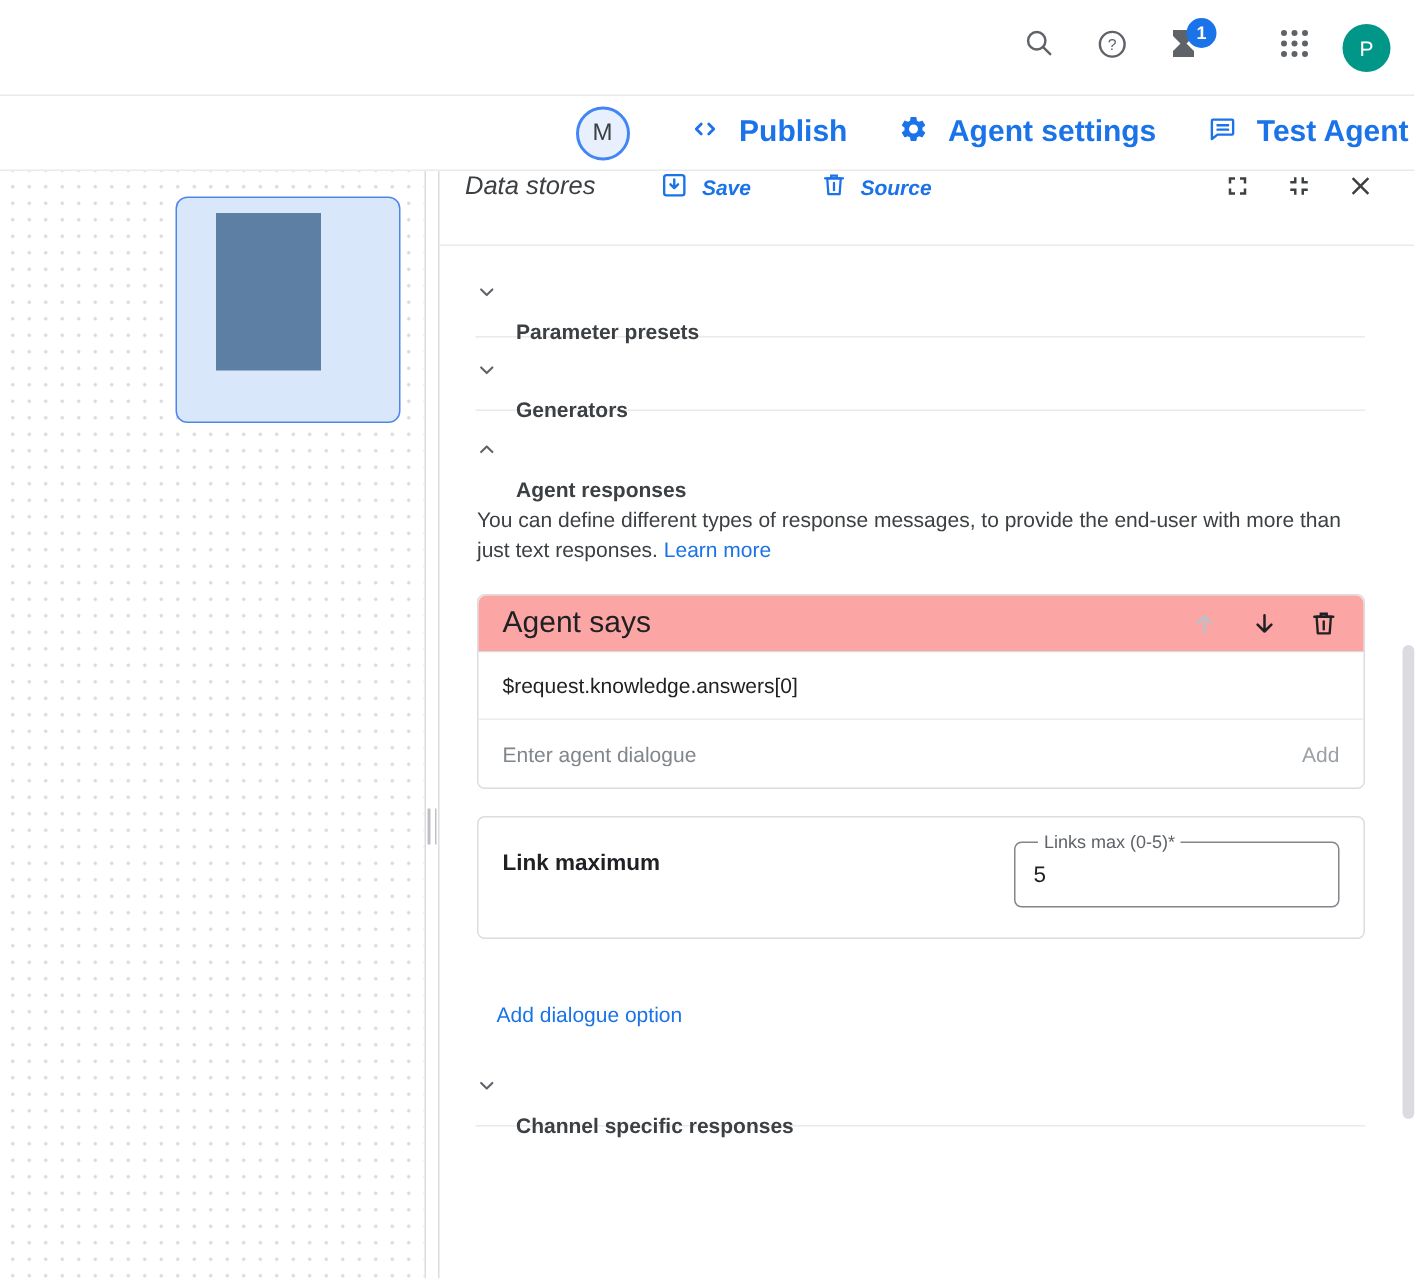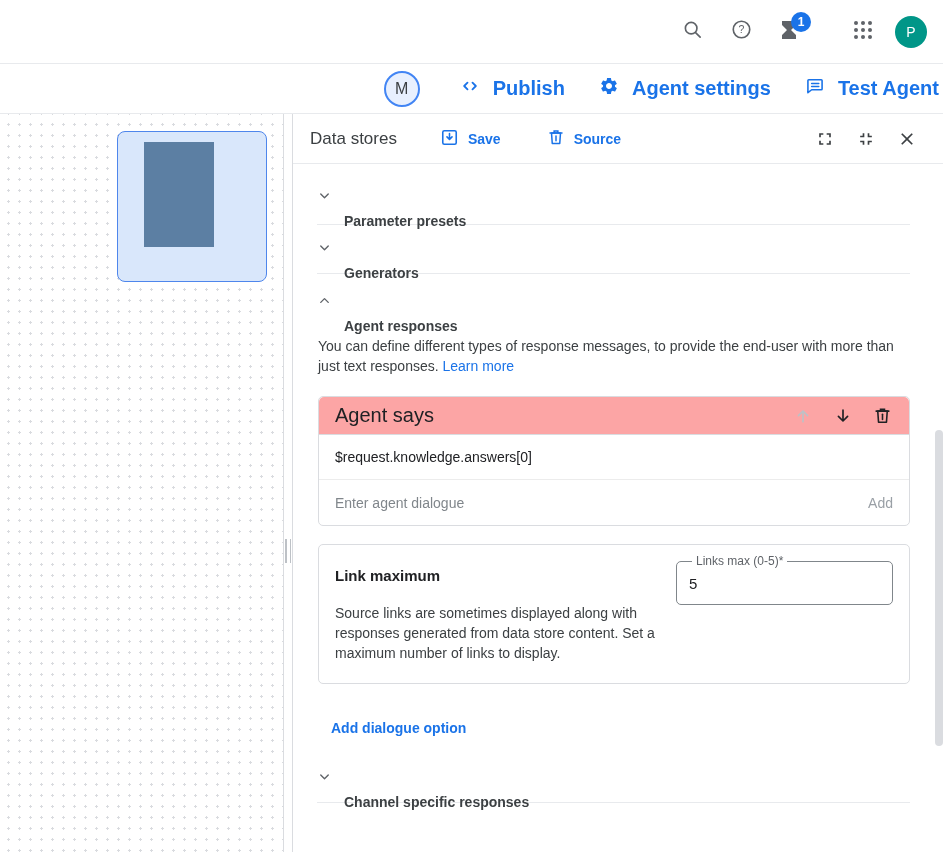--- a/index.html
+++ b/index.html
@@ -39,21 +39,21 @@
   .node-preview { position:absolute; left:26px; top:10px; width:70px; height:105px; background:#5c7fa3; }
   .gutter { width:10px; flex:none; background:#fff; border-left:1px solid #dadce0;
             border-right:1px solid #dadce0; position:relative; }
   .gutter-handle { position:absolute; top:425px; left:1px; width:6px; height:24px; cursor:col-resize;
                    display:flex; justify-content:space-between; }
   .gutter-handle i { display:block; width:1.5px; height:100%; background:#bdc1c6; }
 
   
   .panel { flex:1; background:#fff; display:flex; flex-direction:column; min-width:0; }
   .panel-header { height:50px; flex:none; border-bottom:1px solid #e8eaed; display:flex;
-                  align-items:center; padding:0 26px 0 17px; }
+                  align-items:flex-start; padding:0 26px 0 17px;font-style:italic; }
   .panel-title { font-size:17px; color:#3c4043; }
   .hdr-btn { display:flex; align-items:center; gap:9px; color:#1a73e8; font-size:14px;
              font-weight:bold; cursor:pointer; }
   .save-btn { margin-left:43px; } .delete-btn { margin-left:46px; }
   .hdr-icons { margin-left:auto; display:flex; align-items:center; gap:21px; }
   .hdr-icons .ic { width:20px; height:20px; cursor:pointer; }
 
   .panel-body { flex:1; padding:6px 33px 0 24px; position:relative; overflow:hidden; }
   .section-row { display:flex; align-items:center; gap:12px; border-bottom:1px solid #e8eaed;
                  cursor:pointer; }
@@ -83,22 +83,22 @@
   .option-desc { font-size:14px; color:#3c4043; line-height:20px; }
   .ds-right { margin-left:auto; padding-top:4px; }
   .outlined-field { position:relative; width:217px; height:44px; border:1px solid #80868b;
                     border-radius:5px; }
   .field-label { position:absolute; top:-8px; left:15px; background:#fff; padding:0 4px;
                  font-size:12px; color:#5f6368; white-space:nowrap; }
   .field-input { width:100%; height:100%; border:none; outline:none; background:transparent;
                  padding:0 12px; font-size:15px; color:#202124;
                  font-family:"Liberation Sans", sans-serif; }
 
-  .add-dialogue { display:inline-block; color:#1a73e8; font-size:14px; font-weight:bold;
-                  margin:18px 0 18px 14px; cursor:pointer; }
+  .add-dialogue { display:inline-block; color:#1a73e8; font-size:14px; font-weight:normal;
+                  margin:24px 0 18px 14px; cursor:pointer; }
 
   .scroll-thumb { position:absolute; right:0; top:430px; width:8px; height:316px;
                   background:#dadce0; border-radius:4px; cursor:pointer; }
 </style>
 </head>
 <body>
 
 <div class="topbar">
   <div class="icon-btn">
     <span>
@@ -293,21 +293,20 @@
           <input class="dialogue-input" type="text" placeholder="Enter agent dialogue" style="">
           <span class="add-btn">Add</span>
         </div>
       </div>
 
       
       <div class="msg-card">
         <div class="ds-body">
           <div class="ds-left">
             <div class="option-title">Link maximum</div>
-            <div class="option-desc">Source links are sometimes displayed along with responses generated from data store content. Set a maximum number of links to display.</div>
           </div>
           <div class="ds-right">
             <div class="outlined-field">
               <span class="field-label">Links max (0-5)*</span>
               <input class="field-input" type="text" value="5" style="">
             </div>
           </div>
         </div>
       </div>
 

